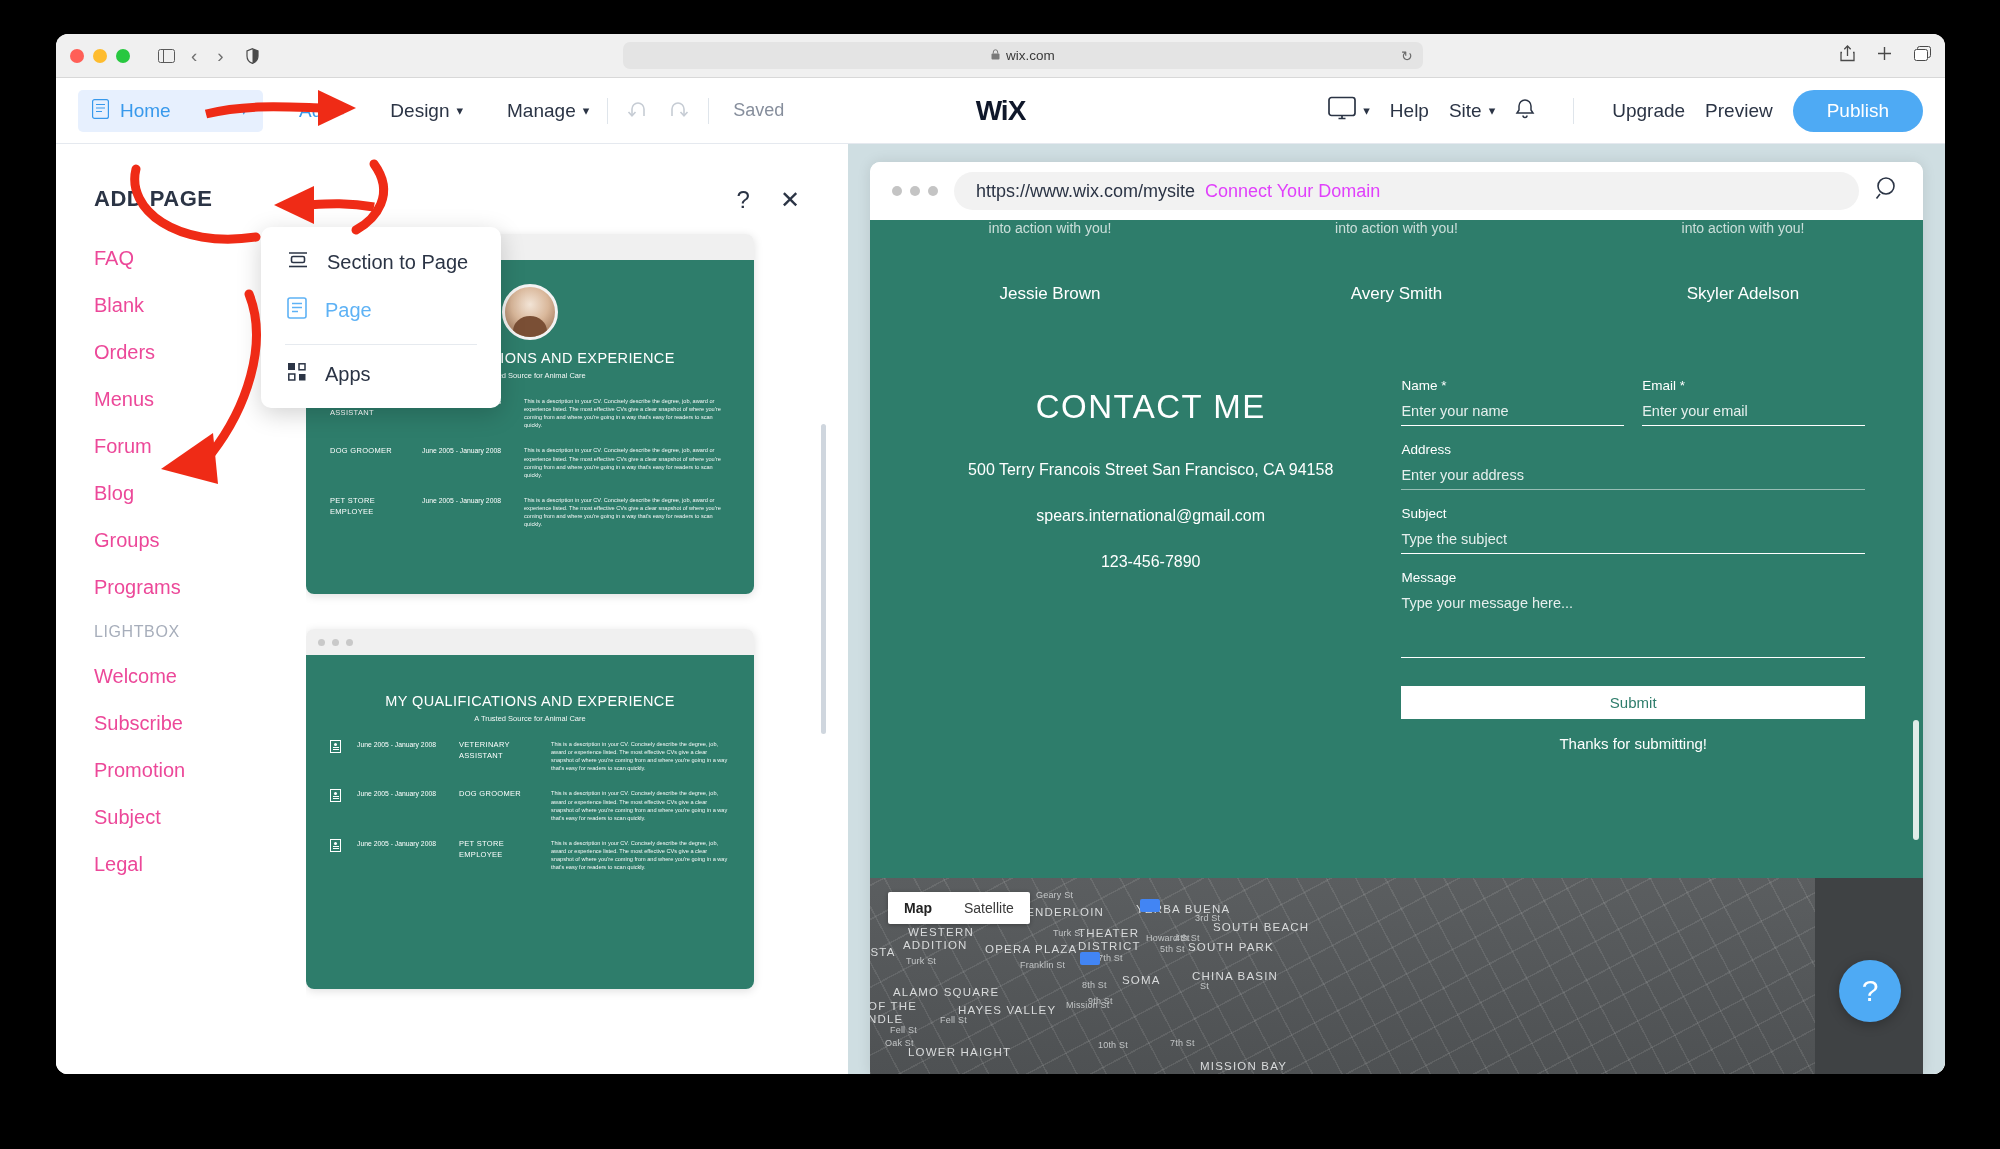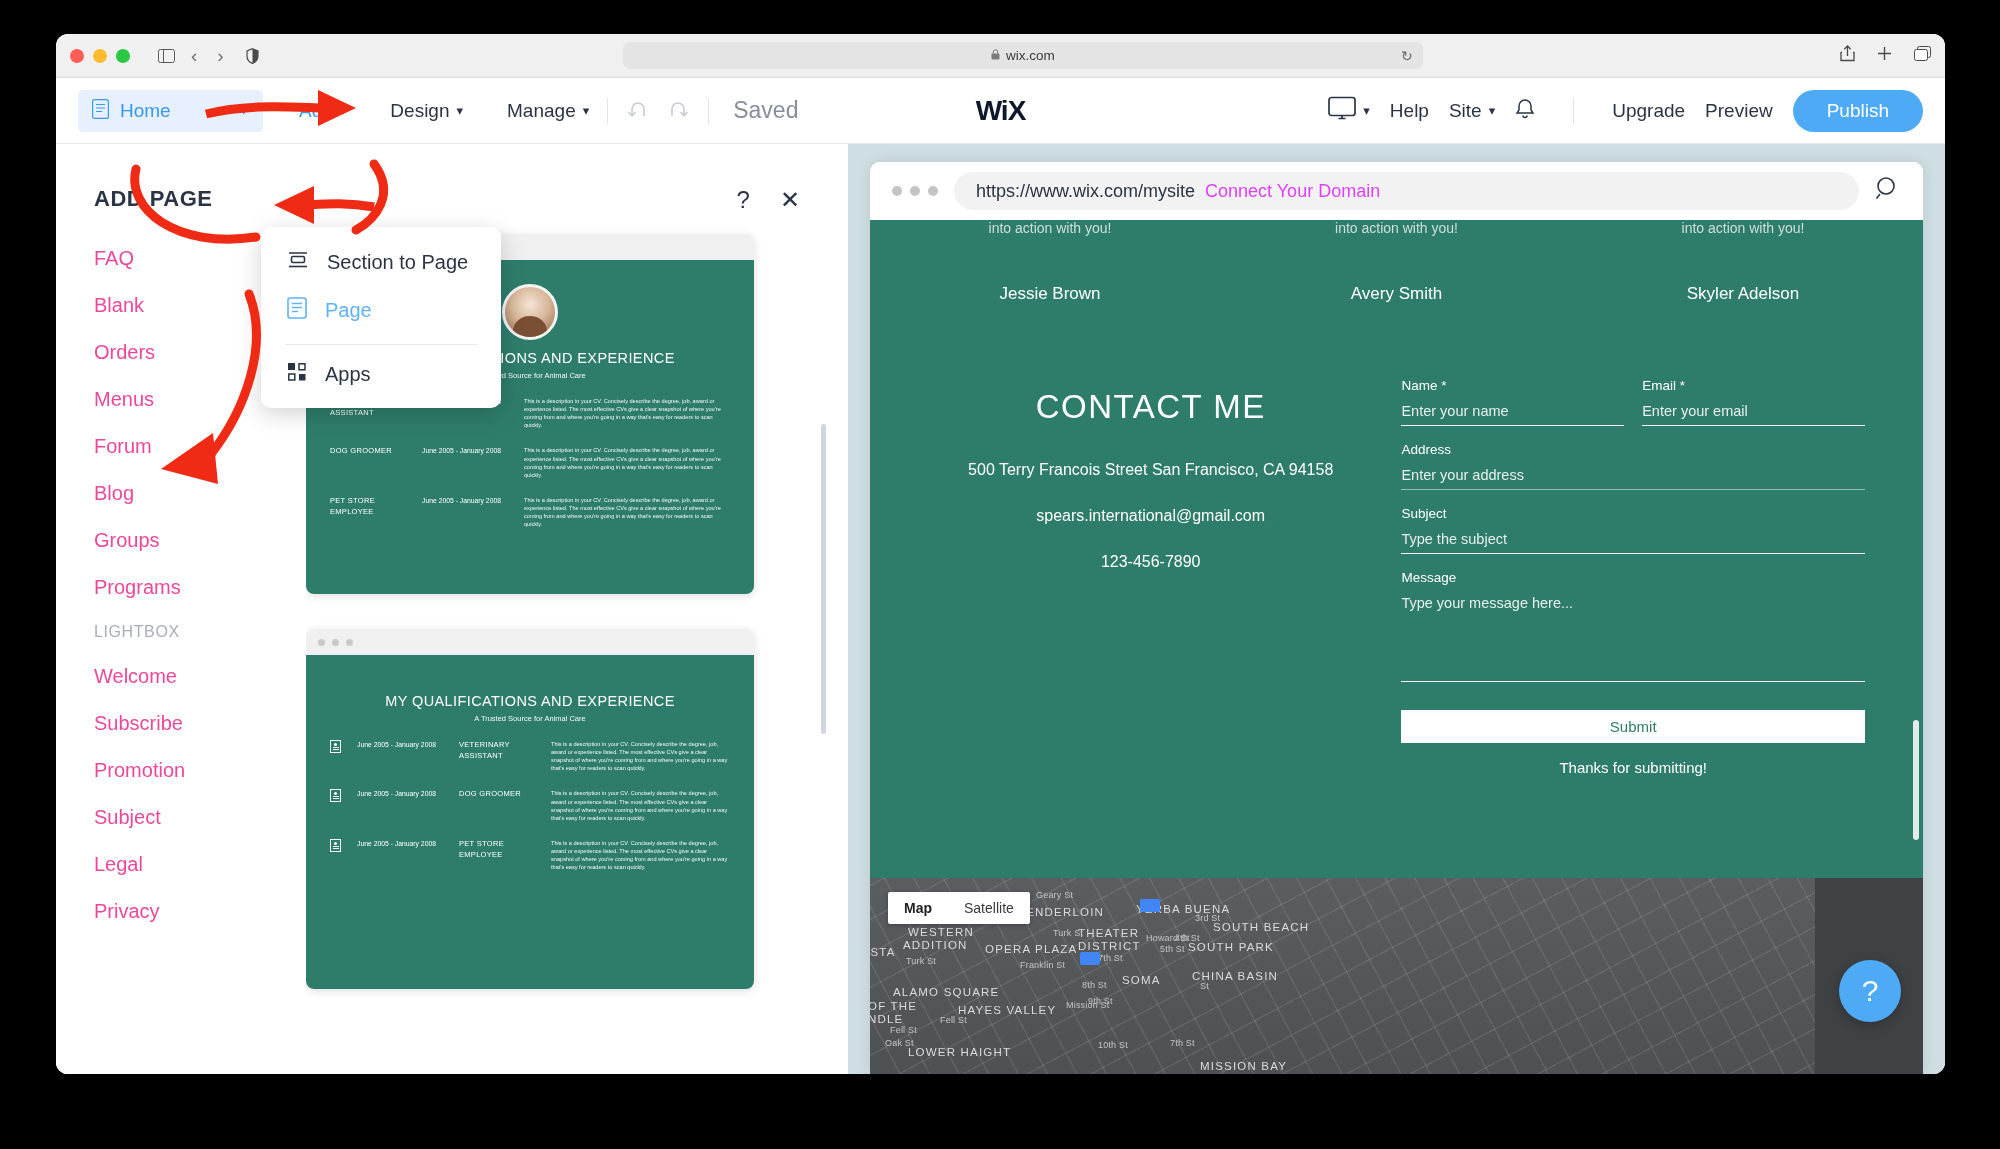--- a/index.html
+++ b/index.html
@@ -64,21 +64,21 @@
   .chev.dark { color: #2b3445; }
 
   .menu-link {
     font-size: 19px; color: #2b3445; margin-left: 44px;
     display: flex; align-items: center; gap: 7px; cursor: default;
   }
   .menu-link.accent { color: #3899ec; margin-left: 36px; }
 
   .tb-divider { width: 1px; height: 26px; background: #dfe5eb; margin: 0 18px; }
   .undo-redo { display: flex; gap: 12px; align-items: center; }
-  .saved { color: #868e9c; font-size: 23px; margin-left: 6px; }
+  .saved { color: #868e9c; font-size: 18px; margin-left: 6px; }
 
   .wix-logo {
     position: absolute; left: 50%; transform: translateX(-50%);
     font-size: 28px; font-weight: bold; color: #0f172a; letter-spacing: -1px;
   }
   .topbar-right {
     margin-left: auto; display: flex; align-items: center; gap: 20px;
   }
   .topbar-right .menu-link { margin-left: 0; }
   .publish-btn {
@@ -193,21 +193,21 @@
   .contact-addr { font-size: 16px; margin-top: 35px; }
   .contact-email { font-size: 16px; margin-top: 28px; }
   .contact-phone { font-size: 16px; margin-top: 28px; }
 
   .form { width: 50%; padding-right: 18px; }
   .form-grid { display: flex; gap: 18px; }
   .field { flex: 1; border-bottom: 1.5px solid #fff; padding-bottom: 6px; margin-bottom: 16px; }
   .field.soft { border-bottom-color: rgba(255,255,255,.5); }
   .field .lbl { color: #fff; font-size: 13.5px; }
   .field .ph { color: rgba(255,255,255,.88); font-size: 14.5px; margin-top: 10px; }
-  .field.msg { padding-bottom: 70px; }
+  .field.msg { padding-bottom: 46px; }
   .submit-btn {
     width: 100%; background: #fff; color: #2e7d6b; border: none;
     height: 33px; font-size: 15px; font-family: "Liberation Sans", sans-serif;
     margin-top: 12px; cursor: pointer;
   }
   .thanks { text-align: center; color: #fff; font-size: 15px; margin-top: 16px; }
 
   
   .map {
     position: absolute; left: 0; right: 0; bottom: 0; height: 196px;
@@ -425,21 +425,20 @@
               <div class="cat">Forum</div>
               <div class="cat">Blog</div>
               <div class="cat">Groups</div>
               <div class="cat">Programs</div>
               <div class="cat section-label">LIGHTBOX</div>
               <div class="cat">Welcome</div>
               <div class="cat">Subscribe</div>
               <div class="cat">Promotion</div>
               <div class="cat">Subject</div>
               <div class="cat">Legal</div>
-              <div class="cat">Privacy</div>
             </div>
           <div class="thumbs">
               <div class="thumb">
                 <div class="thumb-bar">
                   <div class="tdot"></div>
                   <div class="tdot"></div>
                   <div class="tdot"></div>
                 </div>
                 <div class="thumb-body">
                   <div class="th-avatar"></div>

